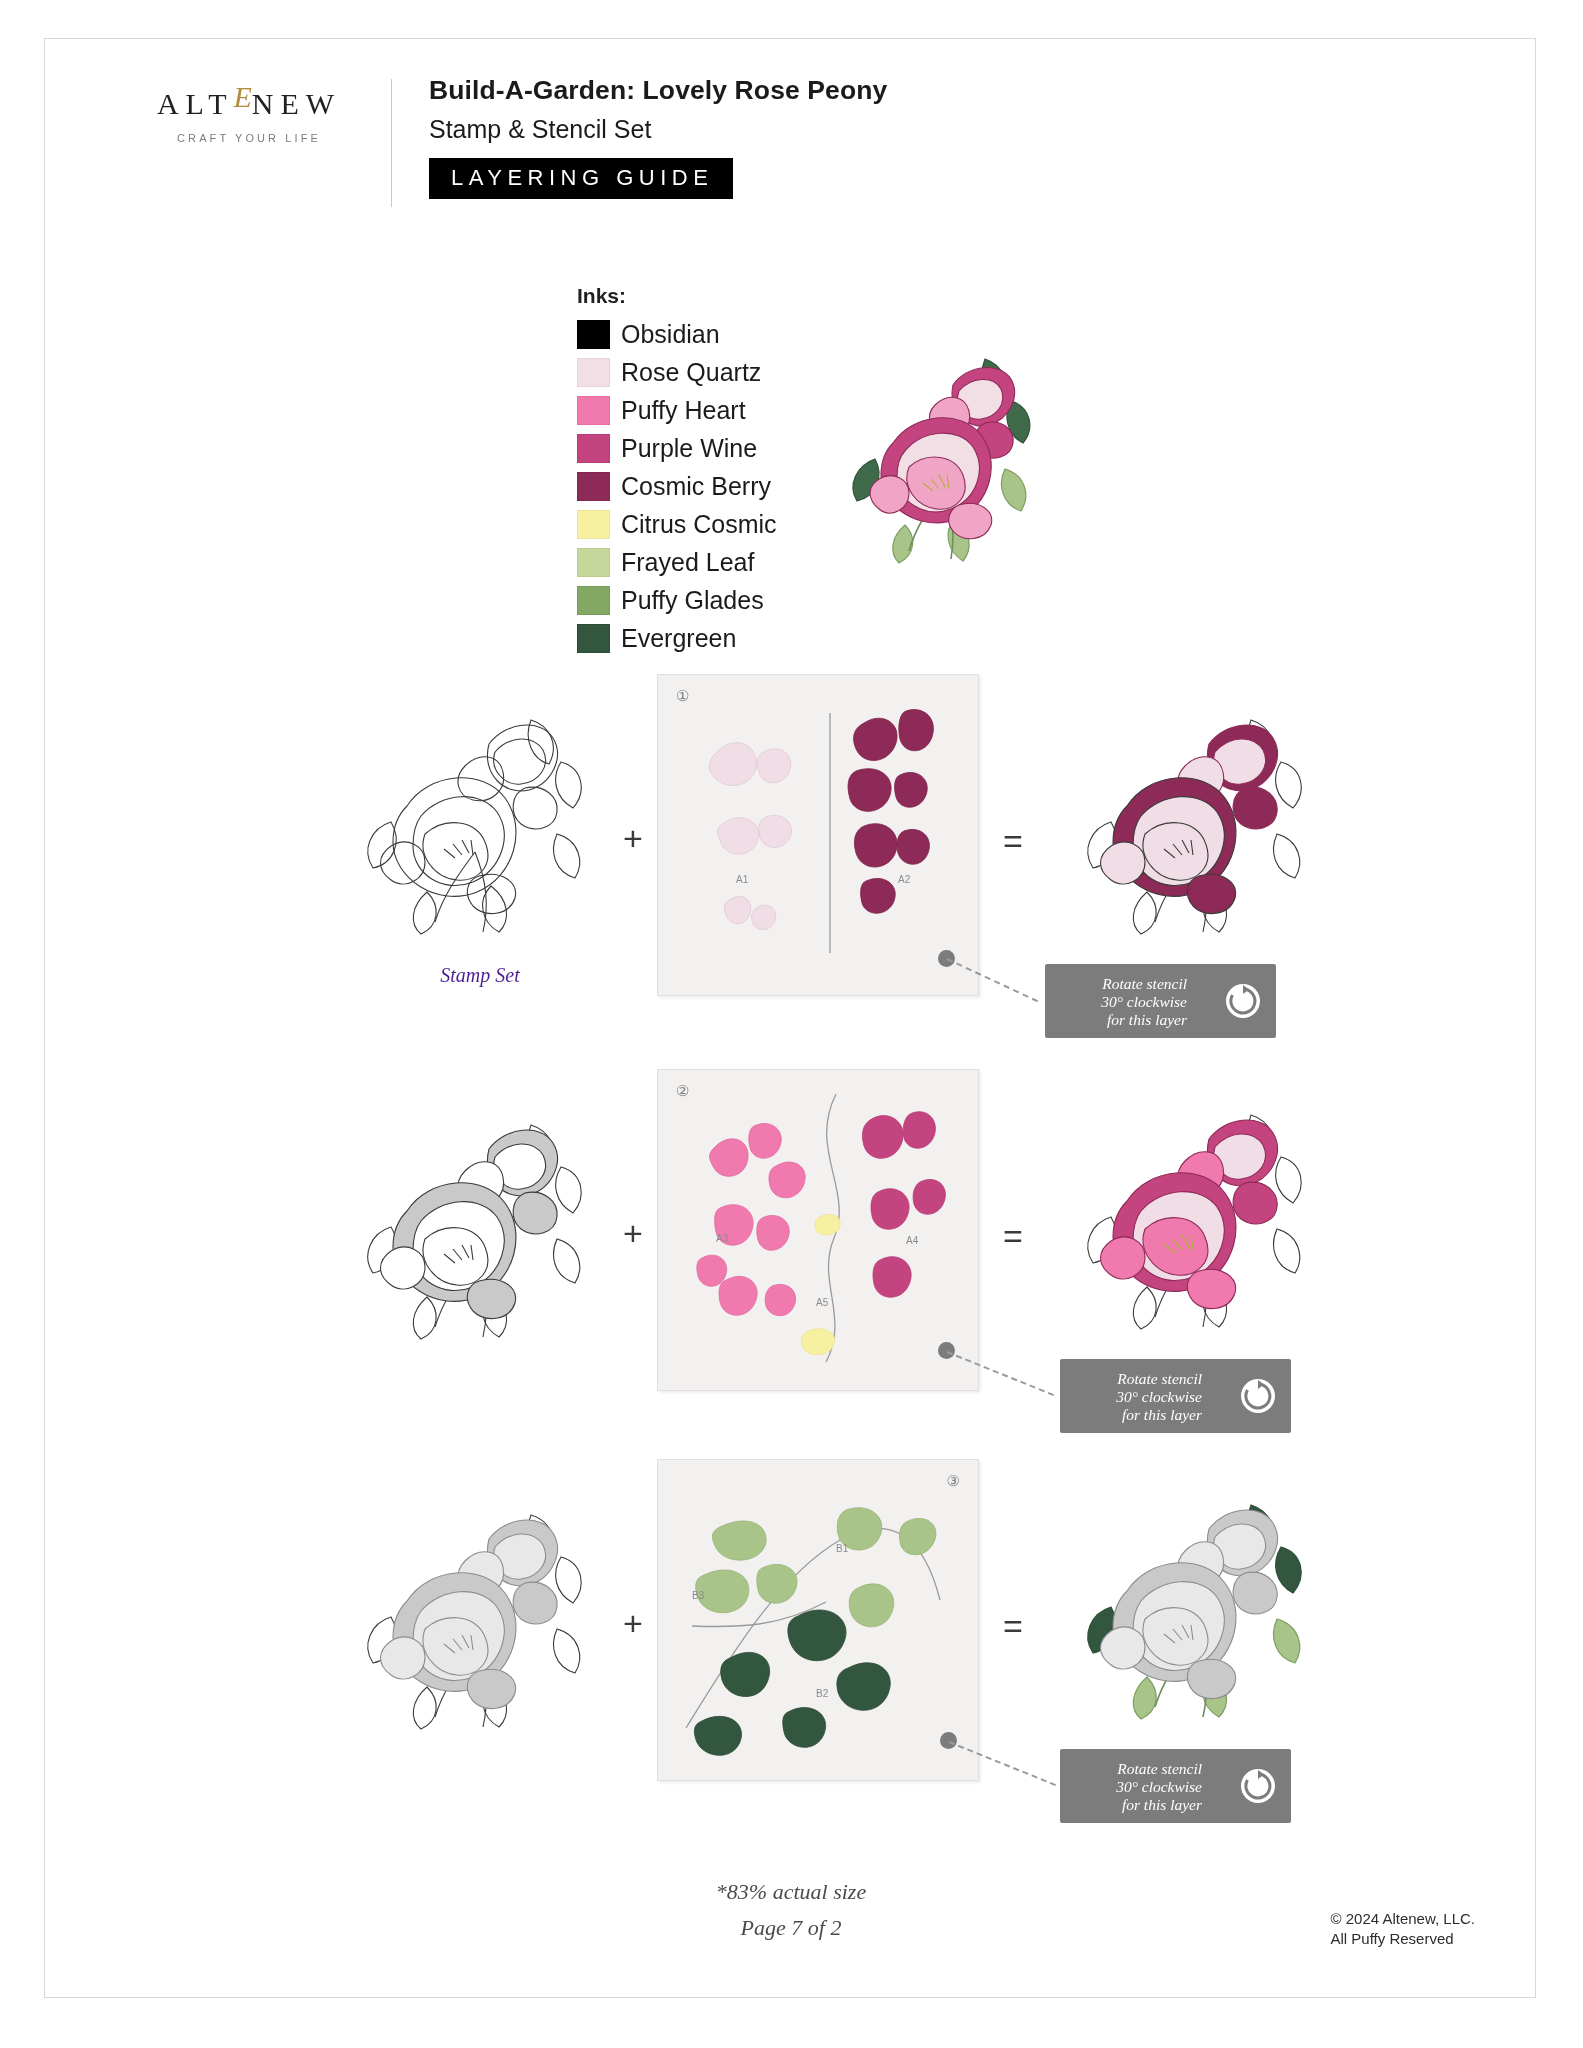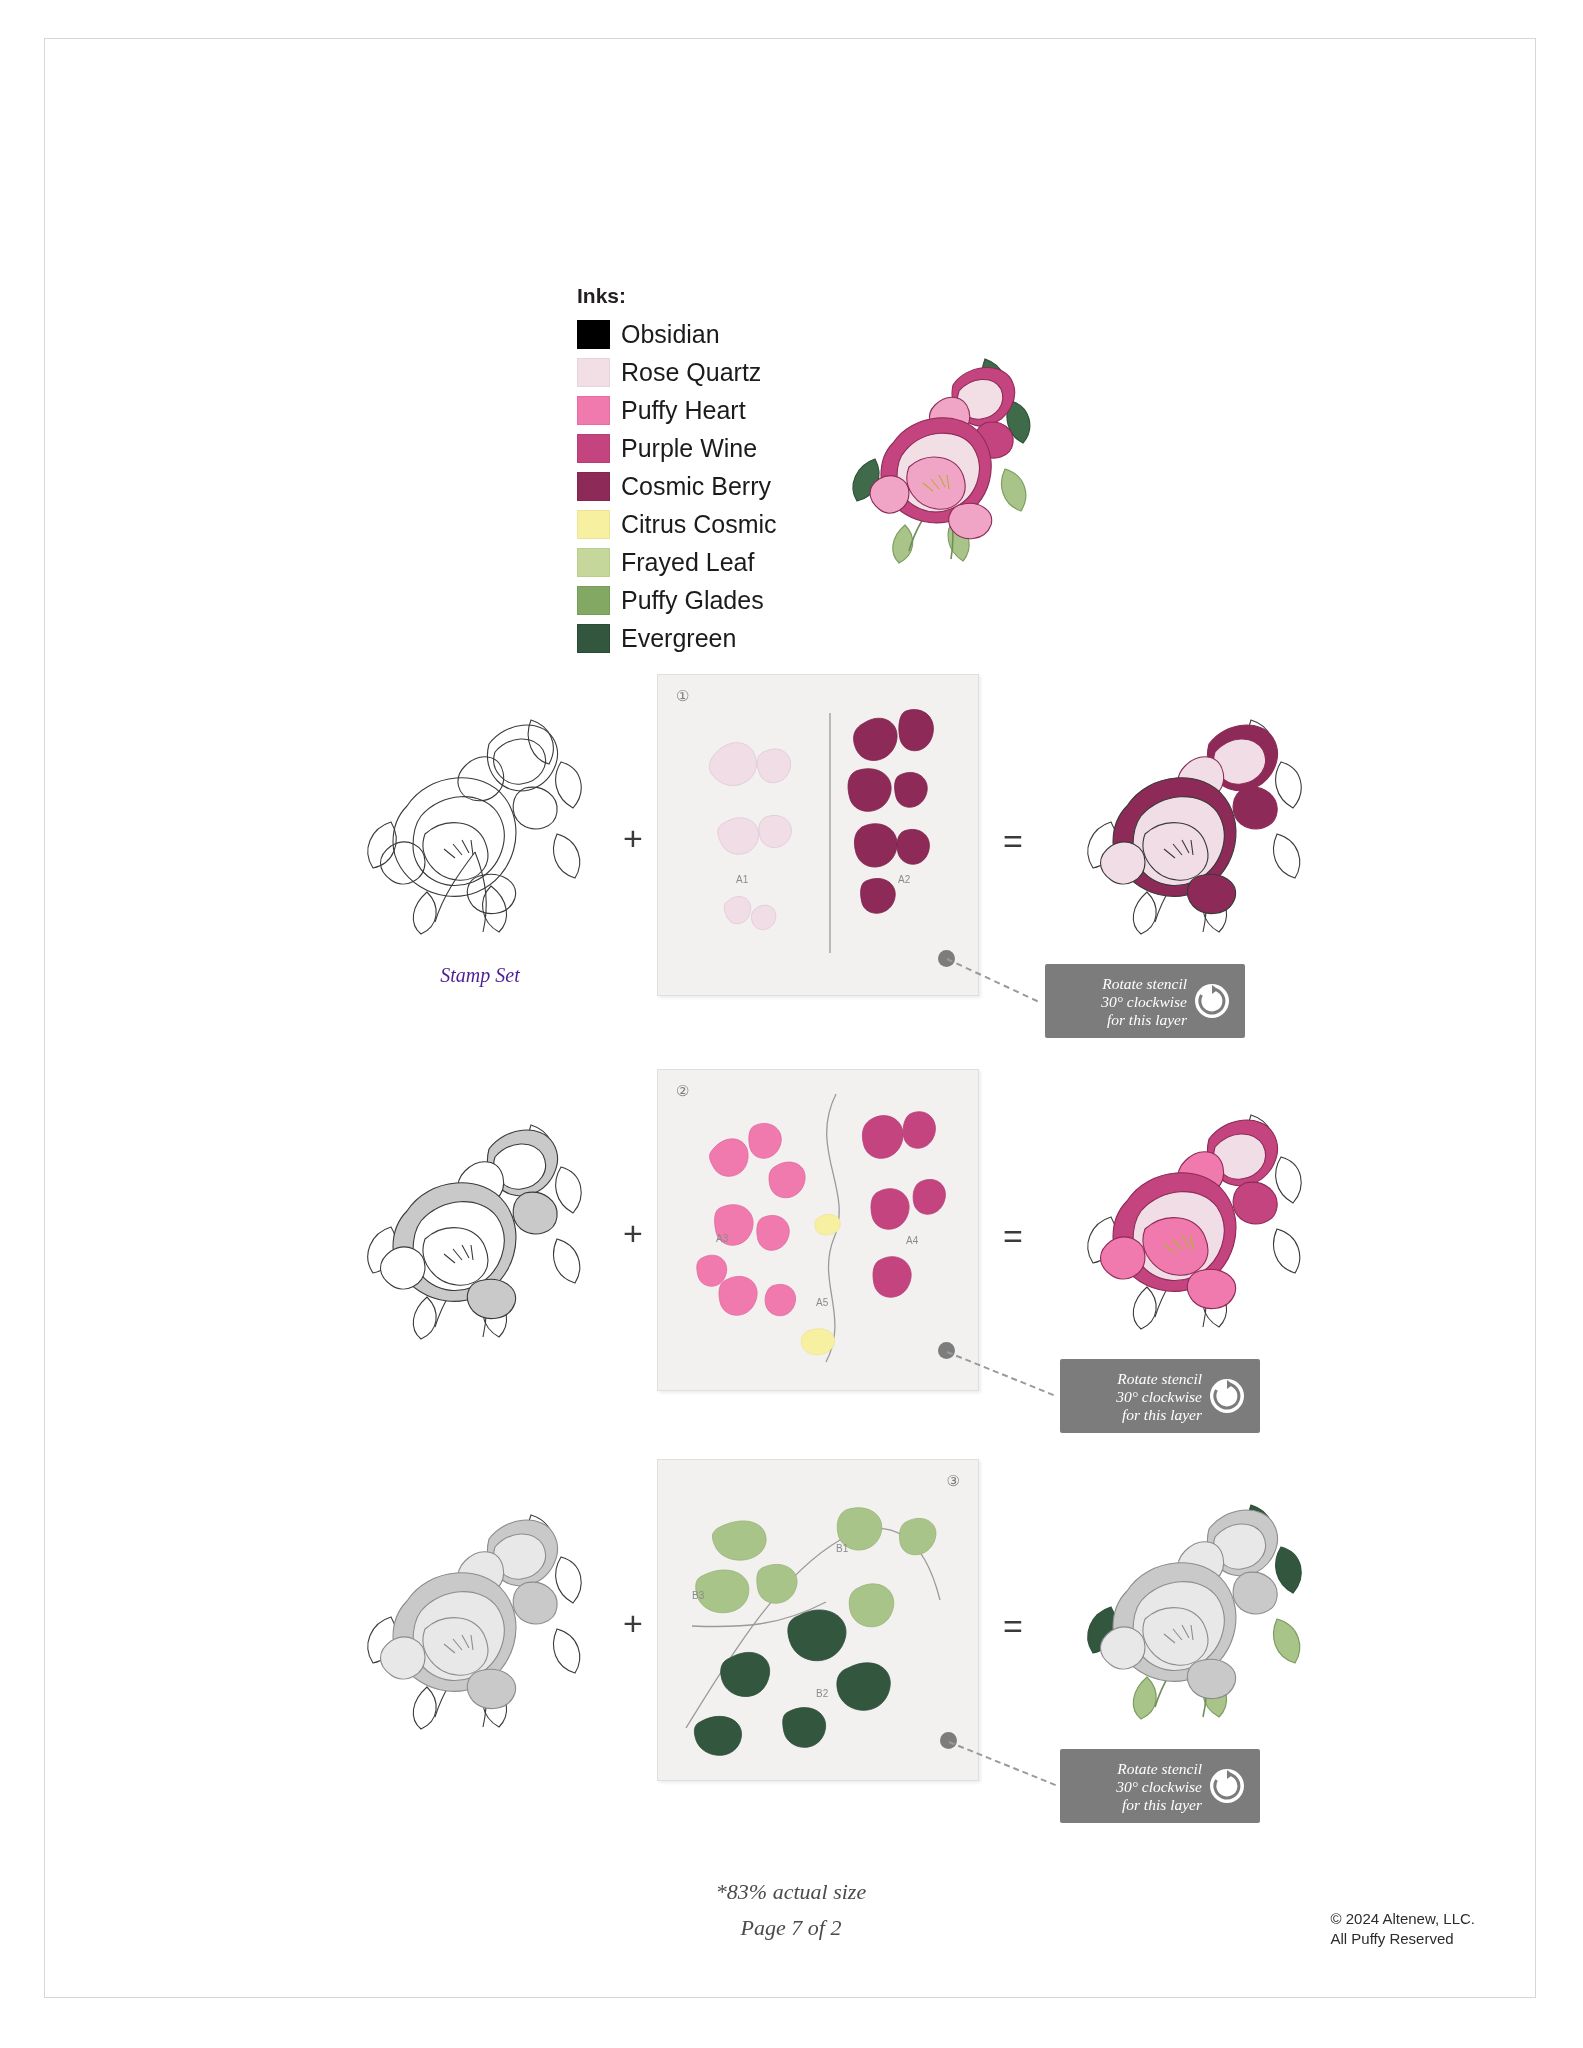--- a/index.html
+++ b/index.html
@@ -194,21 +194,21 @@
     top: 10px;
     width: 300px;
     height: 290px;
   }
 
   
   .callout {
     position: absolute;
     background: #7c7c7c;
     color: #fff;
-    width: 200px;
+    width: 231px;
     height: 74px;
     border-radius: 2px;
   }
   .callout-text {
     position: absolute;
     left: 12px;
     top: 11px;
     width: 130px;
     text-align: right;
     font-family: "Liberation Serif", serif;
@@ -258,20 +258,34 @@
     border-top: 2px dashed #9a9a9a;
     height: 0;
     transform-origin: left center;
   }
 </style>
 </head>
 <body>
 
 <div class="page">
 
+  <div class="header">
+    <div class="logo-block">
+      <div class="logo-word">
+        <span>ALT</span><span class="amp">E</span><span>NEW</span>
+      </div>
+      <div class="logo-tag">CRAFT YOUR LIFE</div>
+    </div>
+    <div class="divider-v"></div>
+    <div class="title-block">
+      <div class="title-main">Build-A-Garden: Lovely Rose Peony</div>
+      <div class="title-sub">Stamp &amp; Stencil Set</div>
+      <div class="layer-badge">LAYERING GUIDE</div>
+    </div>
+  </div>
 
   <div class="inks">
     <div class="inks-title">Inks:</div>
 
     <div class="ink-row">
       <span class="swatch" style="background:#000000;border:1px solid #000000;"></span>
       <span class="ink-name">Obsidian</span>
     </div>
     <div class="ink-row">
       <span class="swatch" style="background:#f2dfe6;border:1px solid #e8d3dc;"></span>

